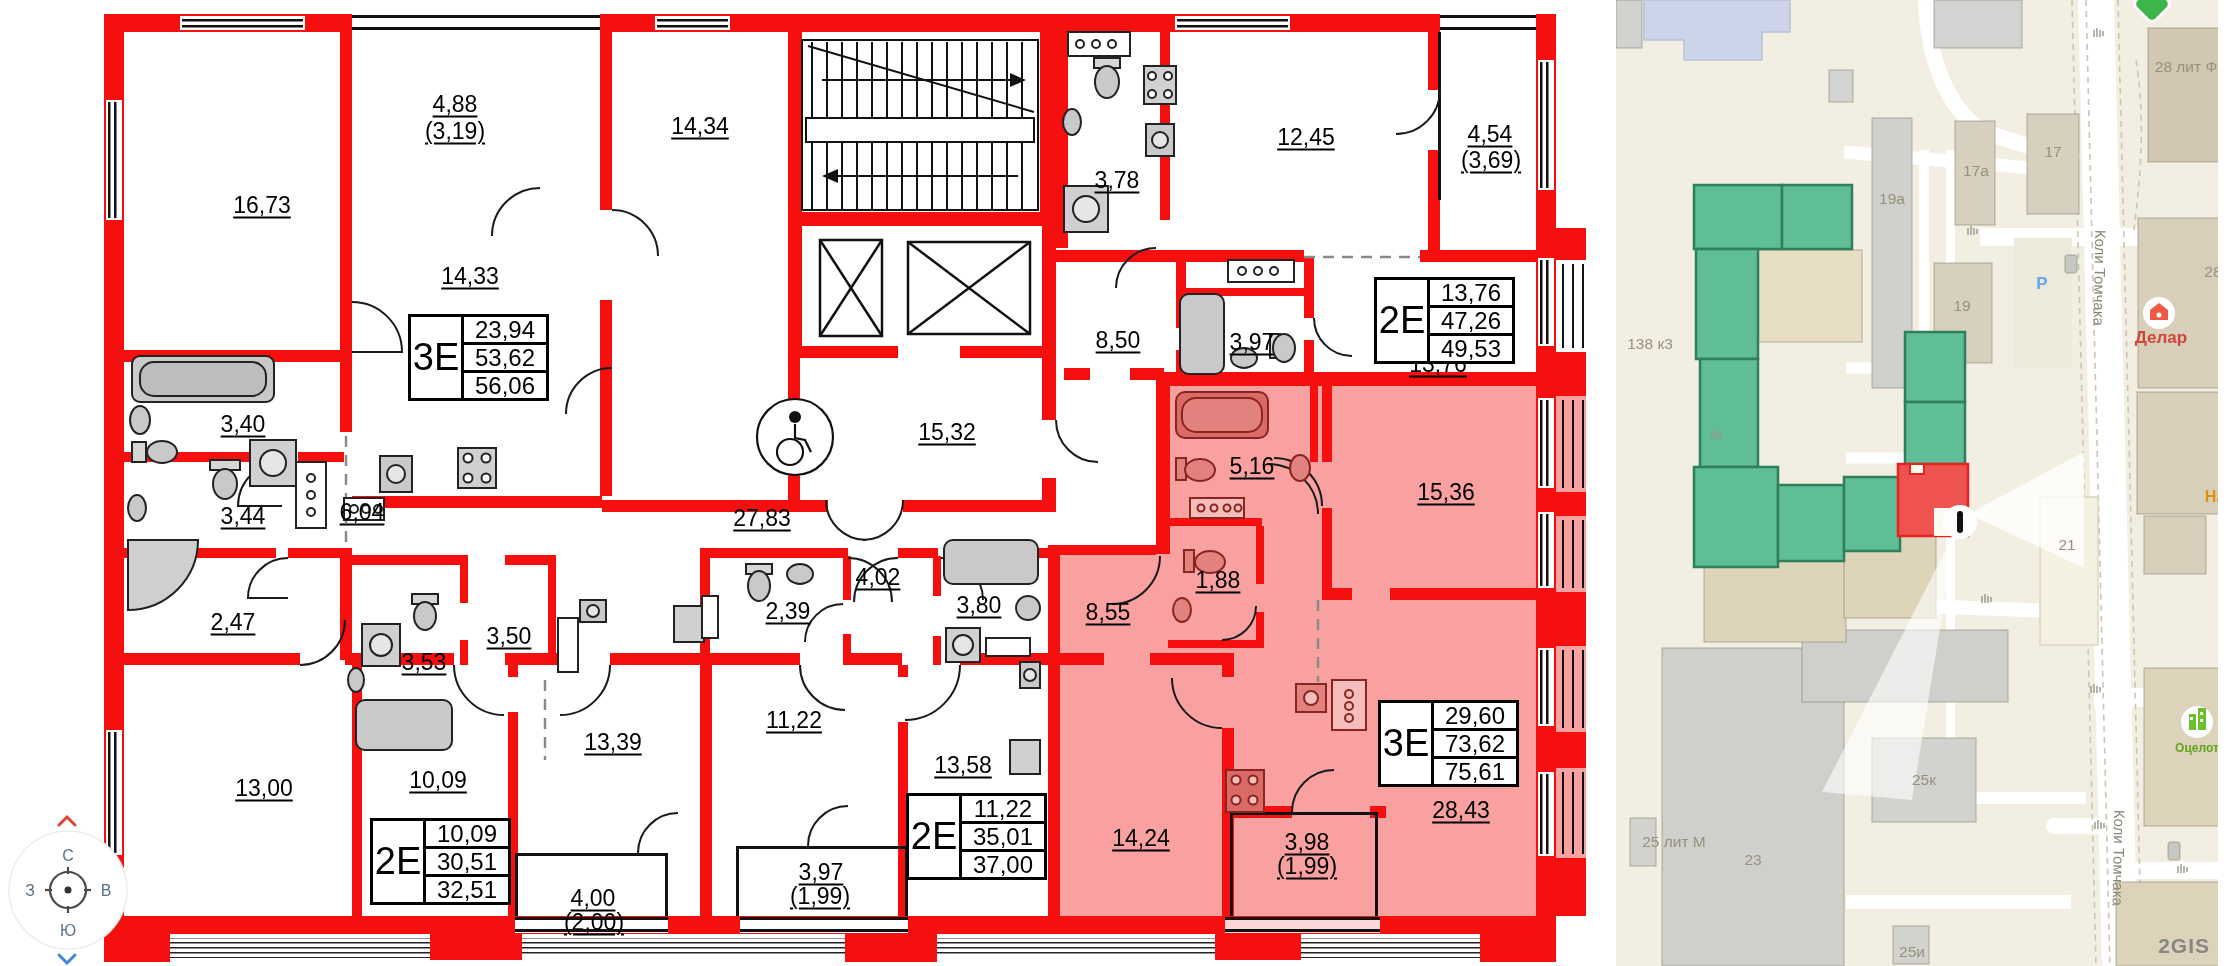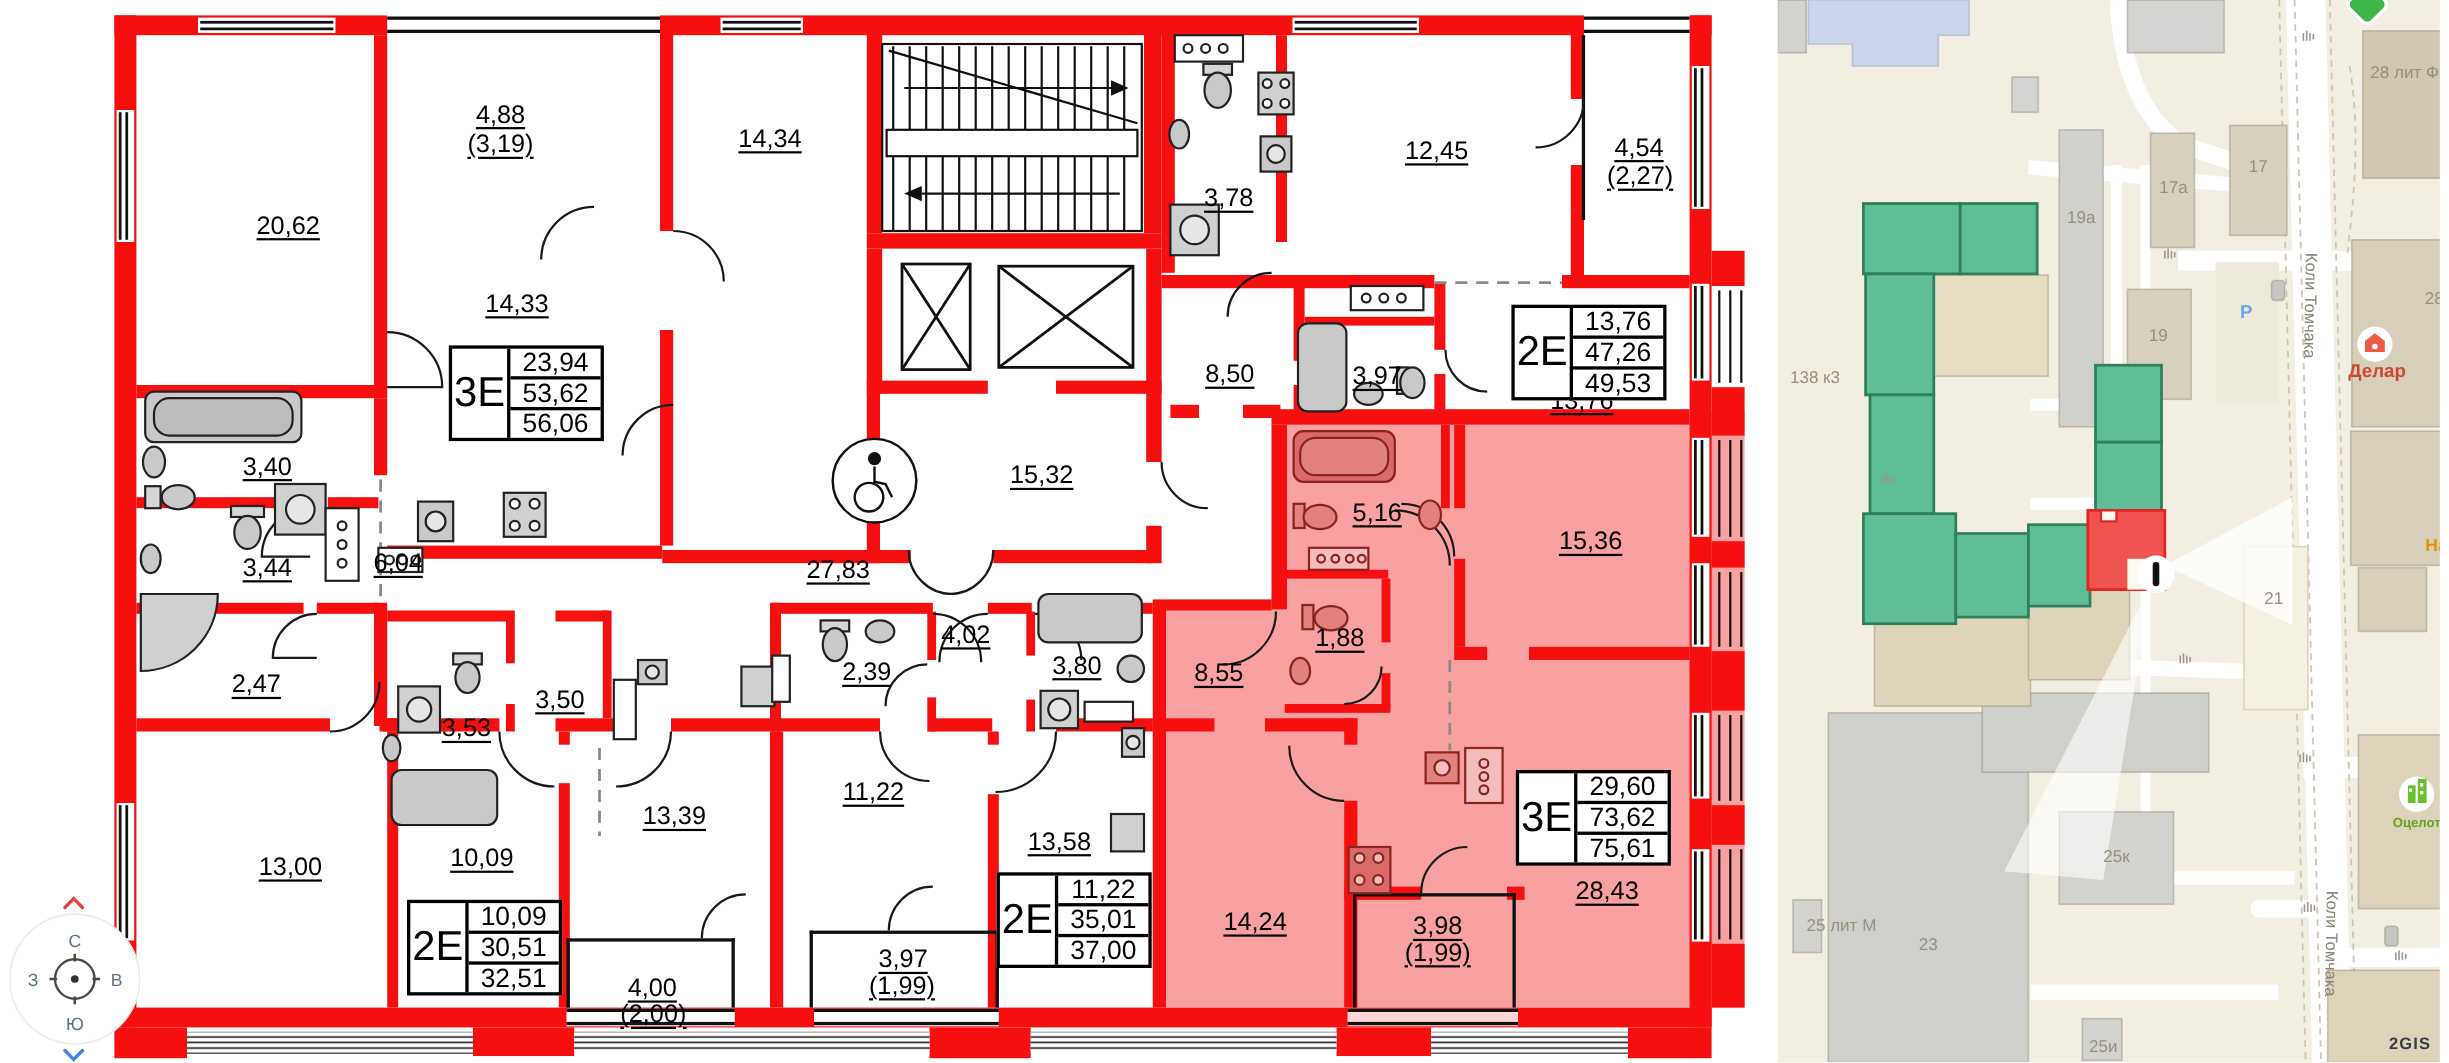--- a/index.html
+++ b/index.html
@@ -28,21 +28,21 @@
   .ml{position:absolute;transform:translate(-50%,-50%);font-size:15.5px;color:#96907e;
       white-space:nowrap;z-index:4;}
   .street-label{position:absolute;font-size:15px;color:#8a8476;white-space:nowrap;z-index:4;
       transform:translate(-50%,-50%) rotate(91deg);}
   .poi-text{position:absolute;transform:translate(-50%,-50%);font-weight:bold;
       white-space:nowrap;z-index:5;}
   .delar-text{color:#cf4537;font-size:17px;}
   .ocelot-text{color:#64a51f;font-size:12px;}
   .nats-text{color:#e1930b;font-size:16px;}
   .parking-text{color:#64a7e8;font-size:17px;font-weight:bold;}
-  .watermark{position:absolute;font-weight:bold;font-size:15px;color:#0f172a;opacity:.8;
+  .watermark{position:absolute;font-weight:bold;font-size:21px;color:#737373;opacity:.8;
       letter-spacing:1px;z-index:6;margin-top:12px;}
 </style>
 </head>
 <body>
 
 <div id="stage">
 
   <div id="plan">
     <svg viewBox="0 0 1614 966" width="1614" height="966">
       <defs>
@@ -404,30 +404,30 @@
           <circle cx="1253" cy="800" r="4.5" fill="#f4bdbb"></circle>
         <rect x="1296" y="684" width="30" height="28"></rect>
           <circle cx="1311" cy="698" r="7" fill="#f4bdbb"></circle>
         <rect x="1332" y="680" width="34" height="50" fill="#f4bdbb"></rect>
         <circle cx="1349" cy="694" r="4" fill="#f4bdbb"></circle>
           <circle cx="1349" cy="706" r="4" fill="#f4bdbb"></circle>
           <circle cx="1349" cy="718" r="4" fill="#f4bdbb"></circle>
       </g>
     </svg>
 
-    <div class="rl" style="left:262px;top:205px">20,62</div>
+    <div class="rl" style="left:262px;top:205px">16,73</div>
     <div class="rl" style="left:455px;top:104px">4,88</div>
     <div class="rl" style="left:455px;top:131px">(3,19)</div>
     <div class="rl" style="left:470px;top:276px">14,33</div>
     <div class="rl" style="left:700px;top:126px">14,34</div>
     <div class="rl" style="left:947px;top:432px">15,32</div>
     <div class="rl" style="left:1117px;top:180px">3,78</div>
     <div class="rl" style="left:1306px;top:137px">12,45</div>
     <div class="rl" style="left:1490px;top:134px">4,54</div>
-    <div class="rl" style="left:1491px;top:160px">(2,27)</div>
+    <div class="rl" style="left:1491px;top:160px">(3,69)</div>
     <div class="rl" style="left:1118px;top:340px">8,50</div>
     <div class="rl" style="left:1252px;top:342px">3,97</div>
     <div class="rl" style="left:1438px;top:364px">13,76</div>
     <div class="rl" style="left:762px;top:518px">27,83</div>
     <div class="rl" style="left:243px;top:424px">3,40</div>
     <div class="rl" style="left:243px;top:516px">3,44</div>
     <div class="rl" style="left:362px;top:512px">6,04</div>
     <div class="rl" style="left:233px;top:622px">2,47</div>
     <div class="rl" style="left:424px;top:662px">3,53</div>
     <div class="rl" style="left:509px;top:636px">3,50</div>

